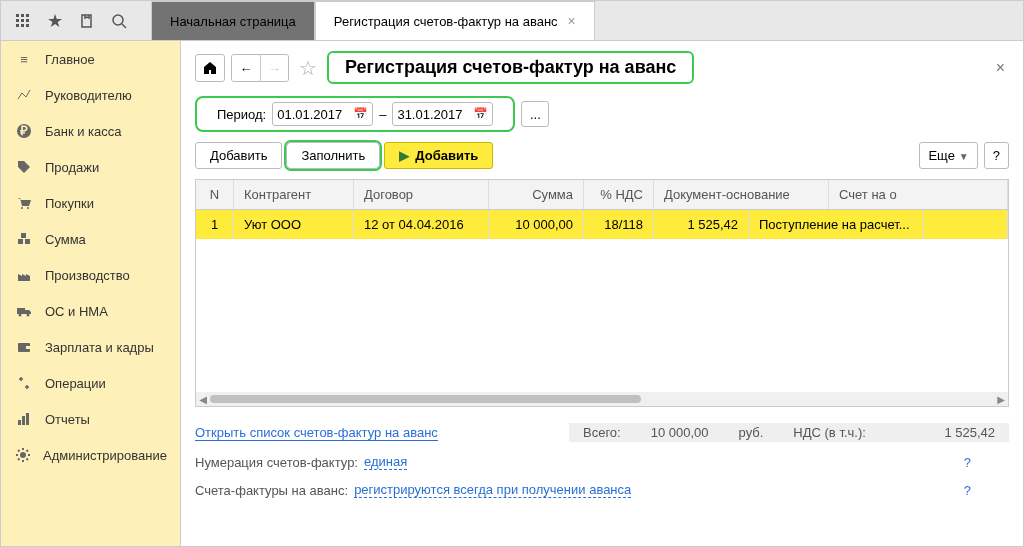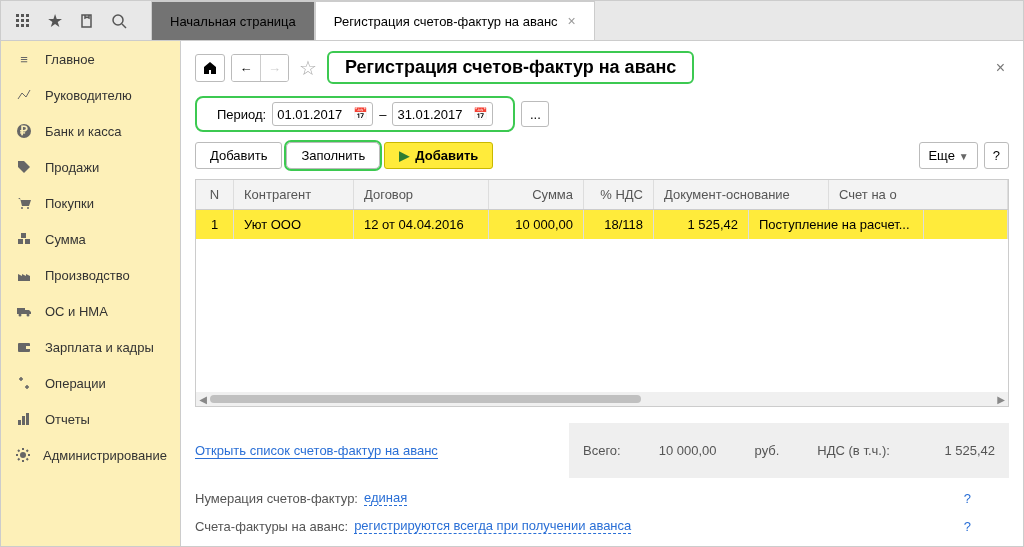--- a/index.html
+++ b/index.html
@@ -70,21 +70,21 @@
 .hscroll .thumb { background: #c0c0c0; border-radius: 7px; height: 8px; width: 55%; }
 .hscroll .arrow { position: absolute; width: 14px; text-align: center; color: #888; cursor: pointer; font-size: 10px; }
 .hscroll .arrow.left { left: 0; }
 .hscroll .arrow.right { right: 0; }
 
 
 .footer { margin-top: 10px; }
 .footer-row { display: flex; align-items: center; padding: 6px 0; color: #555; }
 .link { color: #2a6fd6; border-bottom: 1px dashed #2a6fd6; cursor: pointer; }
 .link.solid { border-bottom-style: solid; }
-.totals { background: #efefef; margin-left: auto; display: flex; gap: 38px; padding: 20px 14px; width: 440px; }
+.totals { background: #efefef; margin-left: auto; display: flex; gap: 30px; padding: 2px 14px; width: 440px; }
 .q-link { color: #2a6fd6; margin-left: auto; padding-right: 38px; cursor: pointer; }
 .muted { margin-right: 6px; }
 
 svg { width: 16px; height: 16px; }
 </style>
 </head>
 <body>
 
 <div class="top-toolbar">
   <div class="top-icons">

